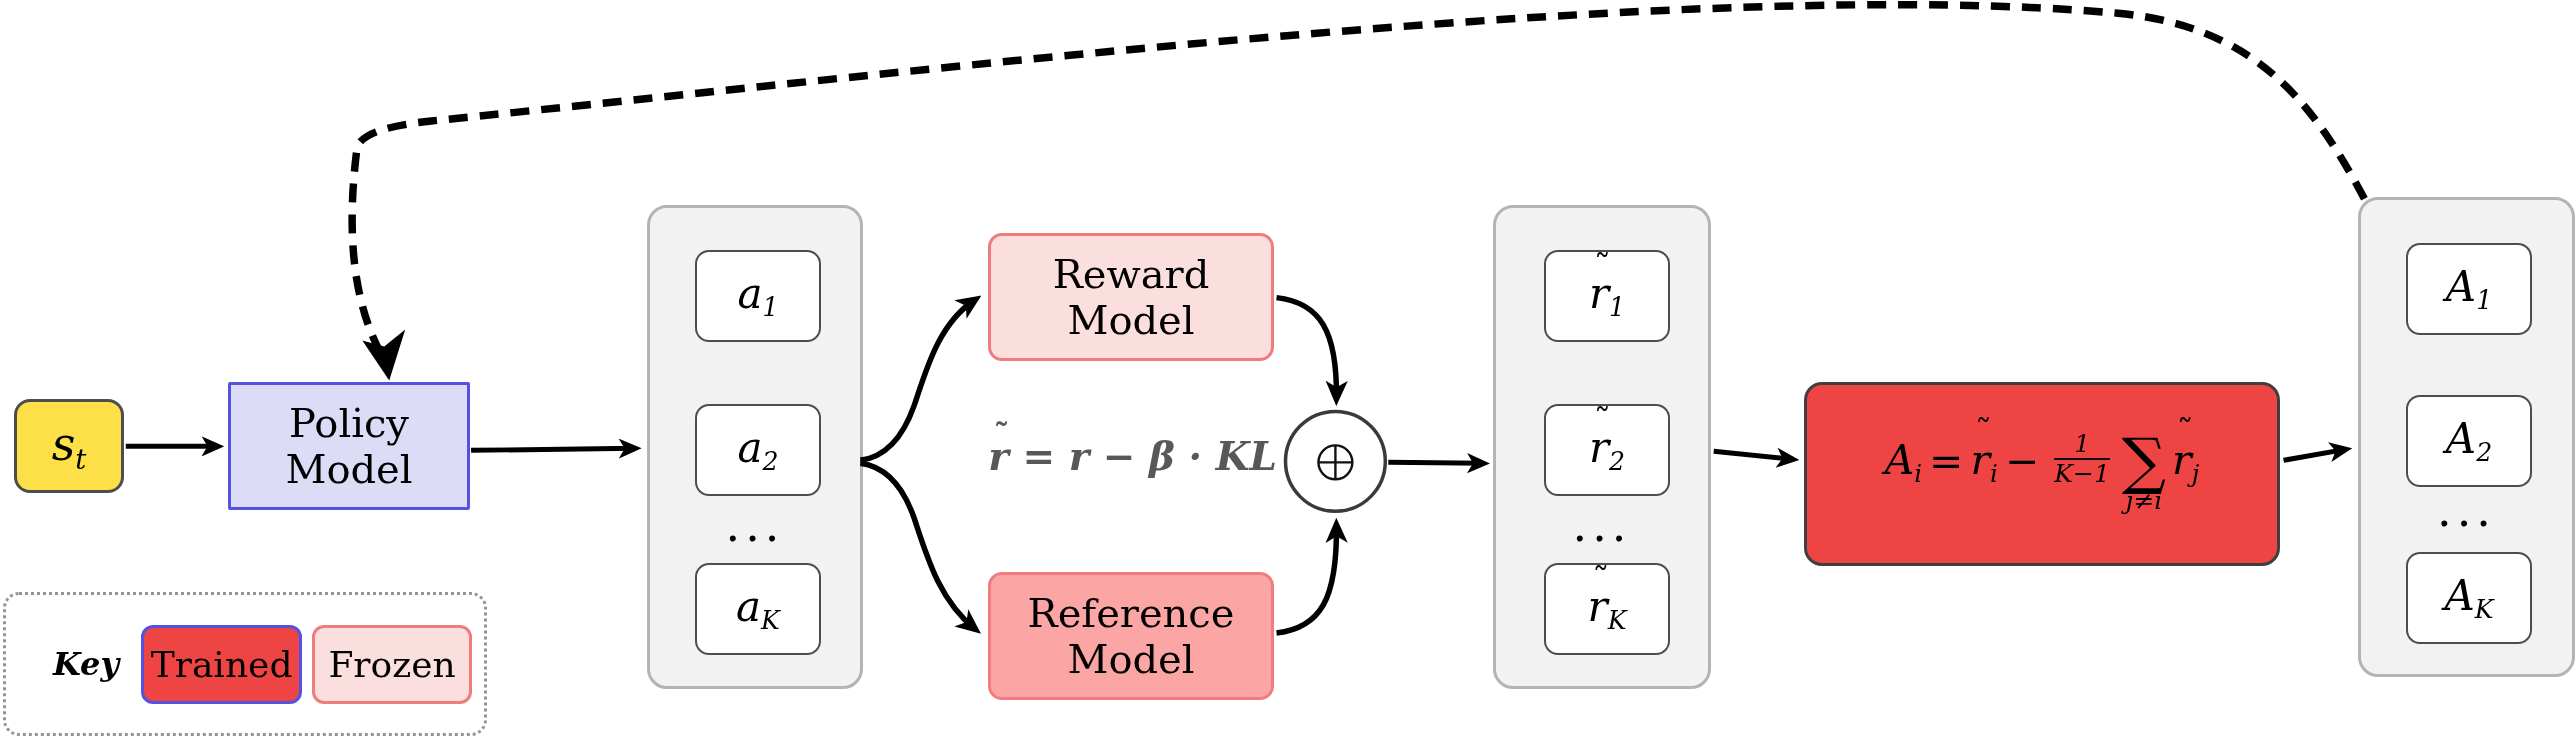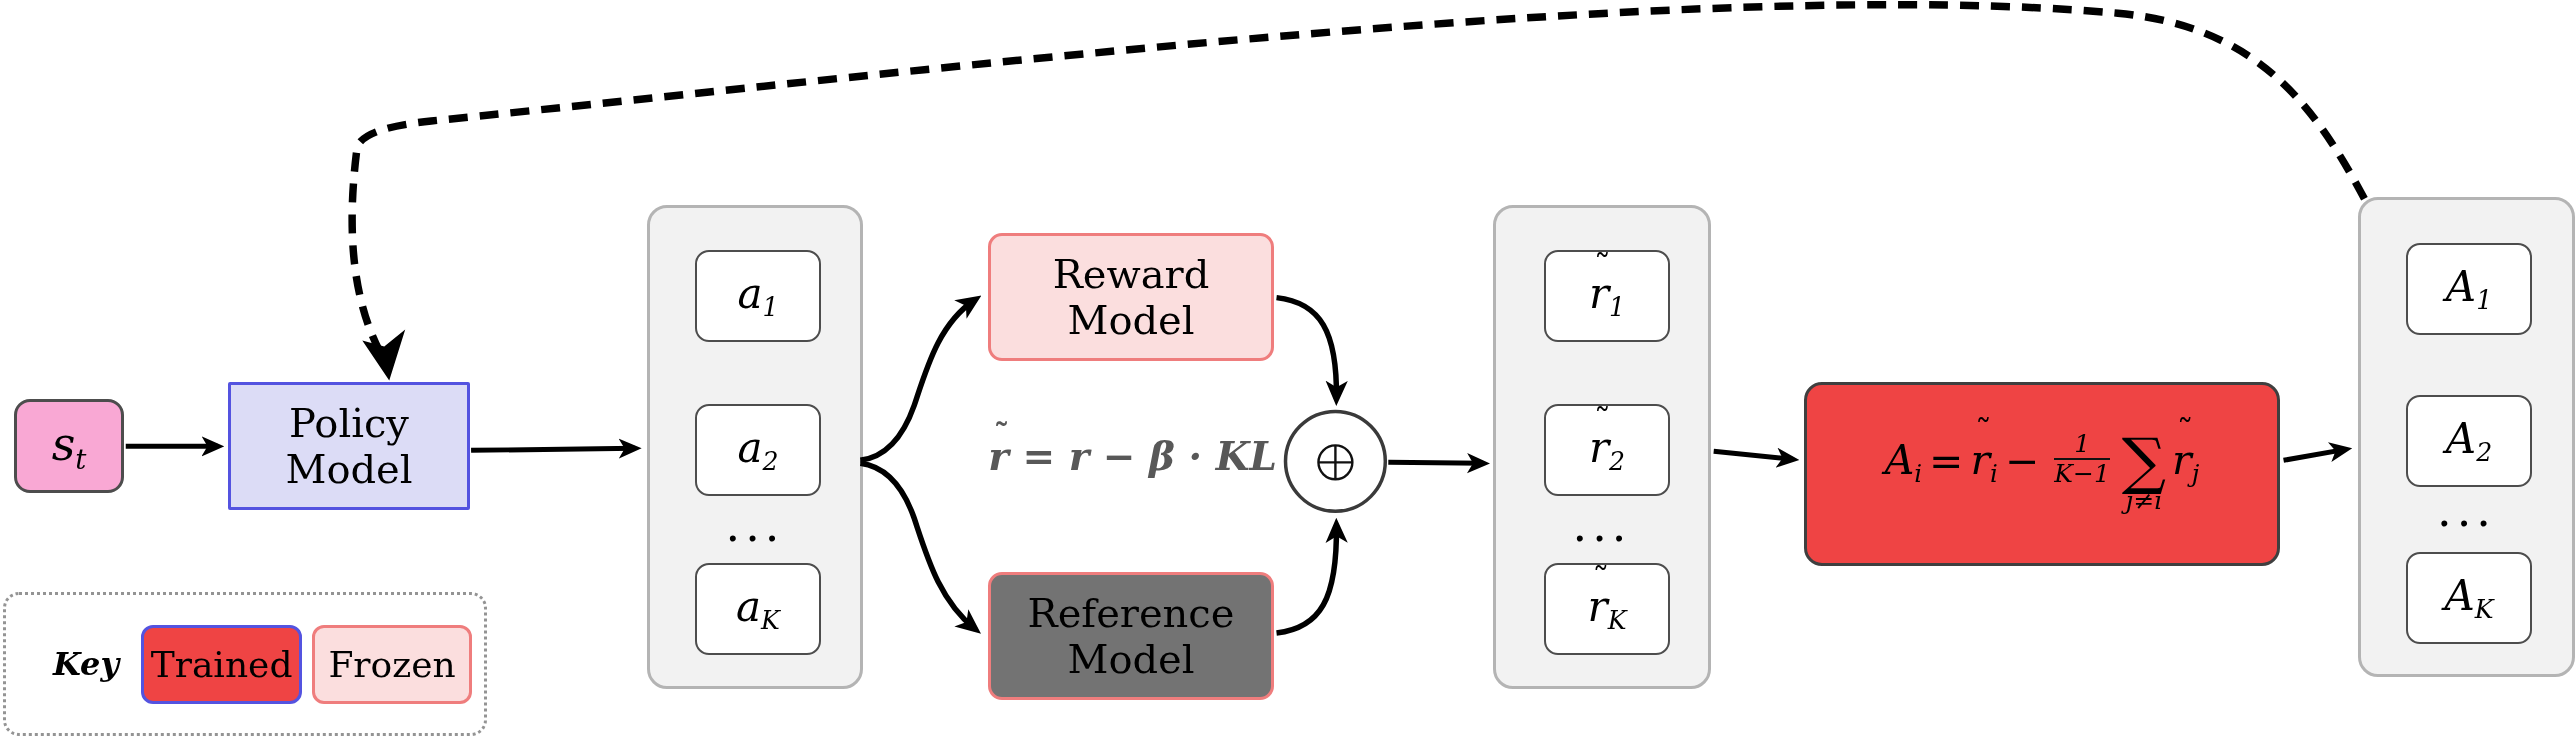--- a/index.html
+++ b/index.html
@@ -7,28 +7,28 @@
          font-family:"DejaVu Serif","Liberation Serif",serif;color:#000;}
   .abs{position:absolute;box-sizing:border-box;}
   .cbox{display:flex;align-items:center;justify-content:center;}
   .mi{font-style:italic;}
   .sub{font-size:.6em;font-style:italic;vertical-align:-0.32em;}
   .rt{position:relative;display:inline-block;}
   .rt .tl{position:absolute;left:50%;top:-0.56em;transform:translateX(-30%);
           font-size:.8em;font-style:normal;line-height:1;}
 
   
-  [data-name="state-box"]{left:14px;top:399px;width:110px;height:94px;background:#f9a8d4;
+  [data-name="state-box"]{left:14px;top:399px;width:110px;height:94px;background:#fde047;
       border:3px solid #4d4d4d;border-radius:16px;font-size:46px;}
   
   [data-name="policy-model-box"]{left:228px;top:382px;width:242px;height:128px;background:#dcdcf6;
       border:3.5px solid #5453e0;border-radius:2px;font-size:40px;line-height:1.16;text-align:center;}
   [data-name="reward-model-box"]{left:988px;top:233px;width:286px;height:128px;background:#fbdede;
       border:3.5px solid #ef7d7d;border-radius:14px;font-size:40px;line-height:1.16;text-align:center;}
-  [data-name="reference-model-box"]{left:988px;top:572px;width:286px;height:128px;background:#737373;
+  [data-name="reference-model-box"]{left:988px;top:572px;width:286px;height:128px;background:#fca5a5;
       border:3.5px solid #ef7d7d;border-radius:14px;font-size:40px;line-height:1.16;text-align:center;}
 
   
   .col{background:#f2f2f2;border:3px solid #b4b4b4;border-radius:20px;}
   [data-name="actions-column"]{left:647px;top:205px;width:216px;height:484px;}
   [data-name="rewards-column"]{left:1493px;top:205px;width:218px;height:484px;}
   [data-name="advantages-column"]{left:2358px;top:197px;width:217px;height:480px;}
   .sbox{position:absolute;box-sizing:border-box;left:45px;width:126px;height:92px;background:#fff;
         border:2.5px solid #4d4d4d;border-radius:14px;display:flex;align-items:center;justify-content:center;
         font-size:42px;font-style:italic;text-align:right;}

